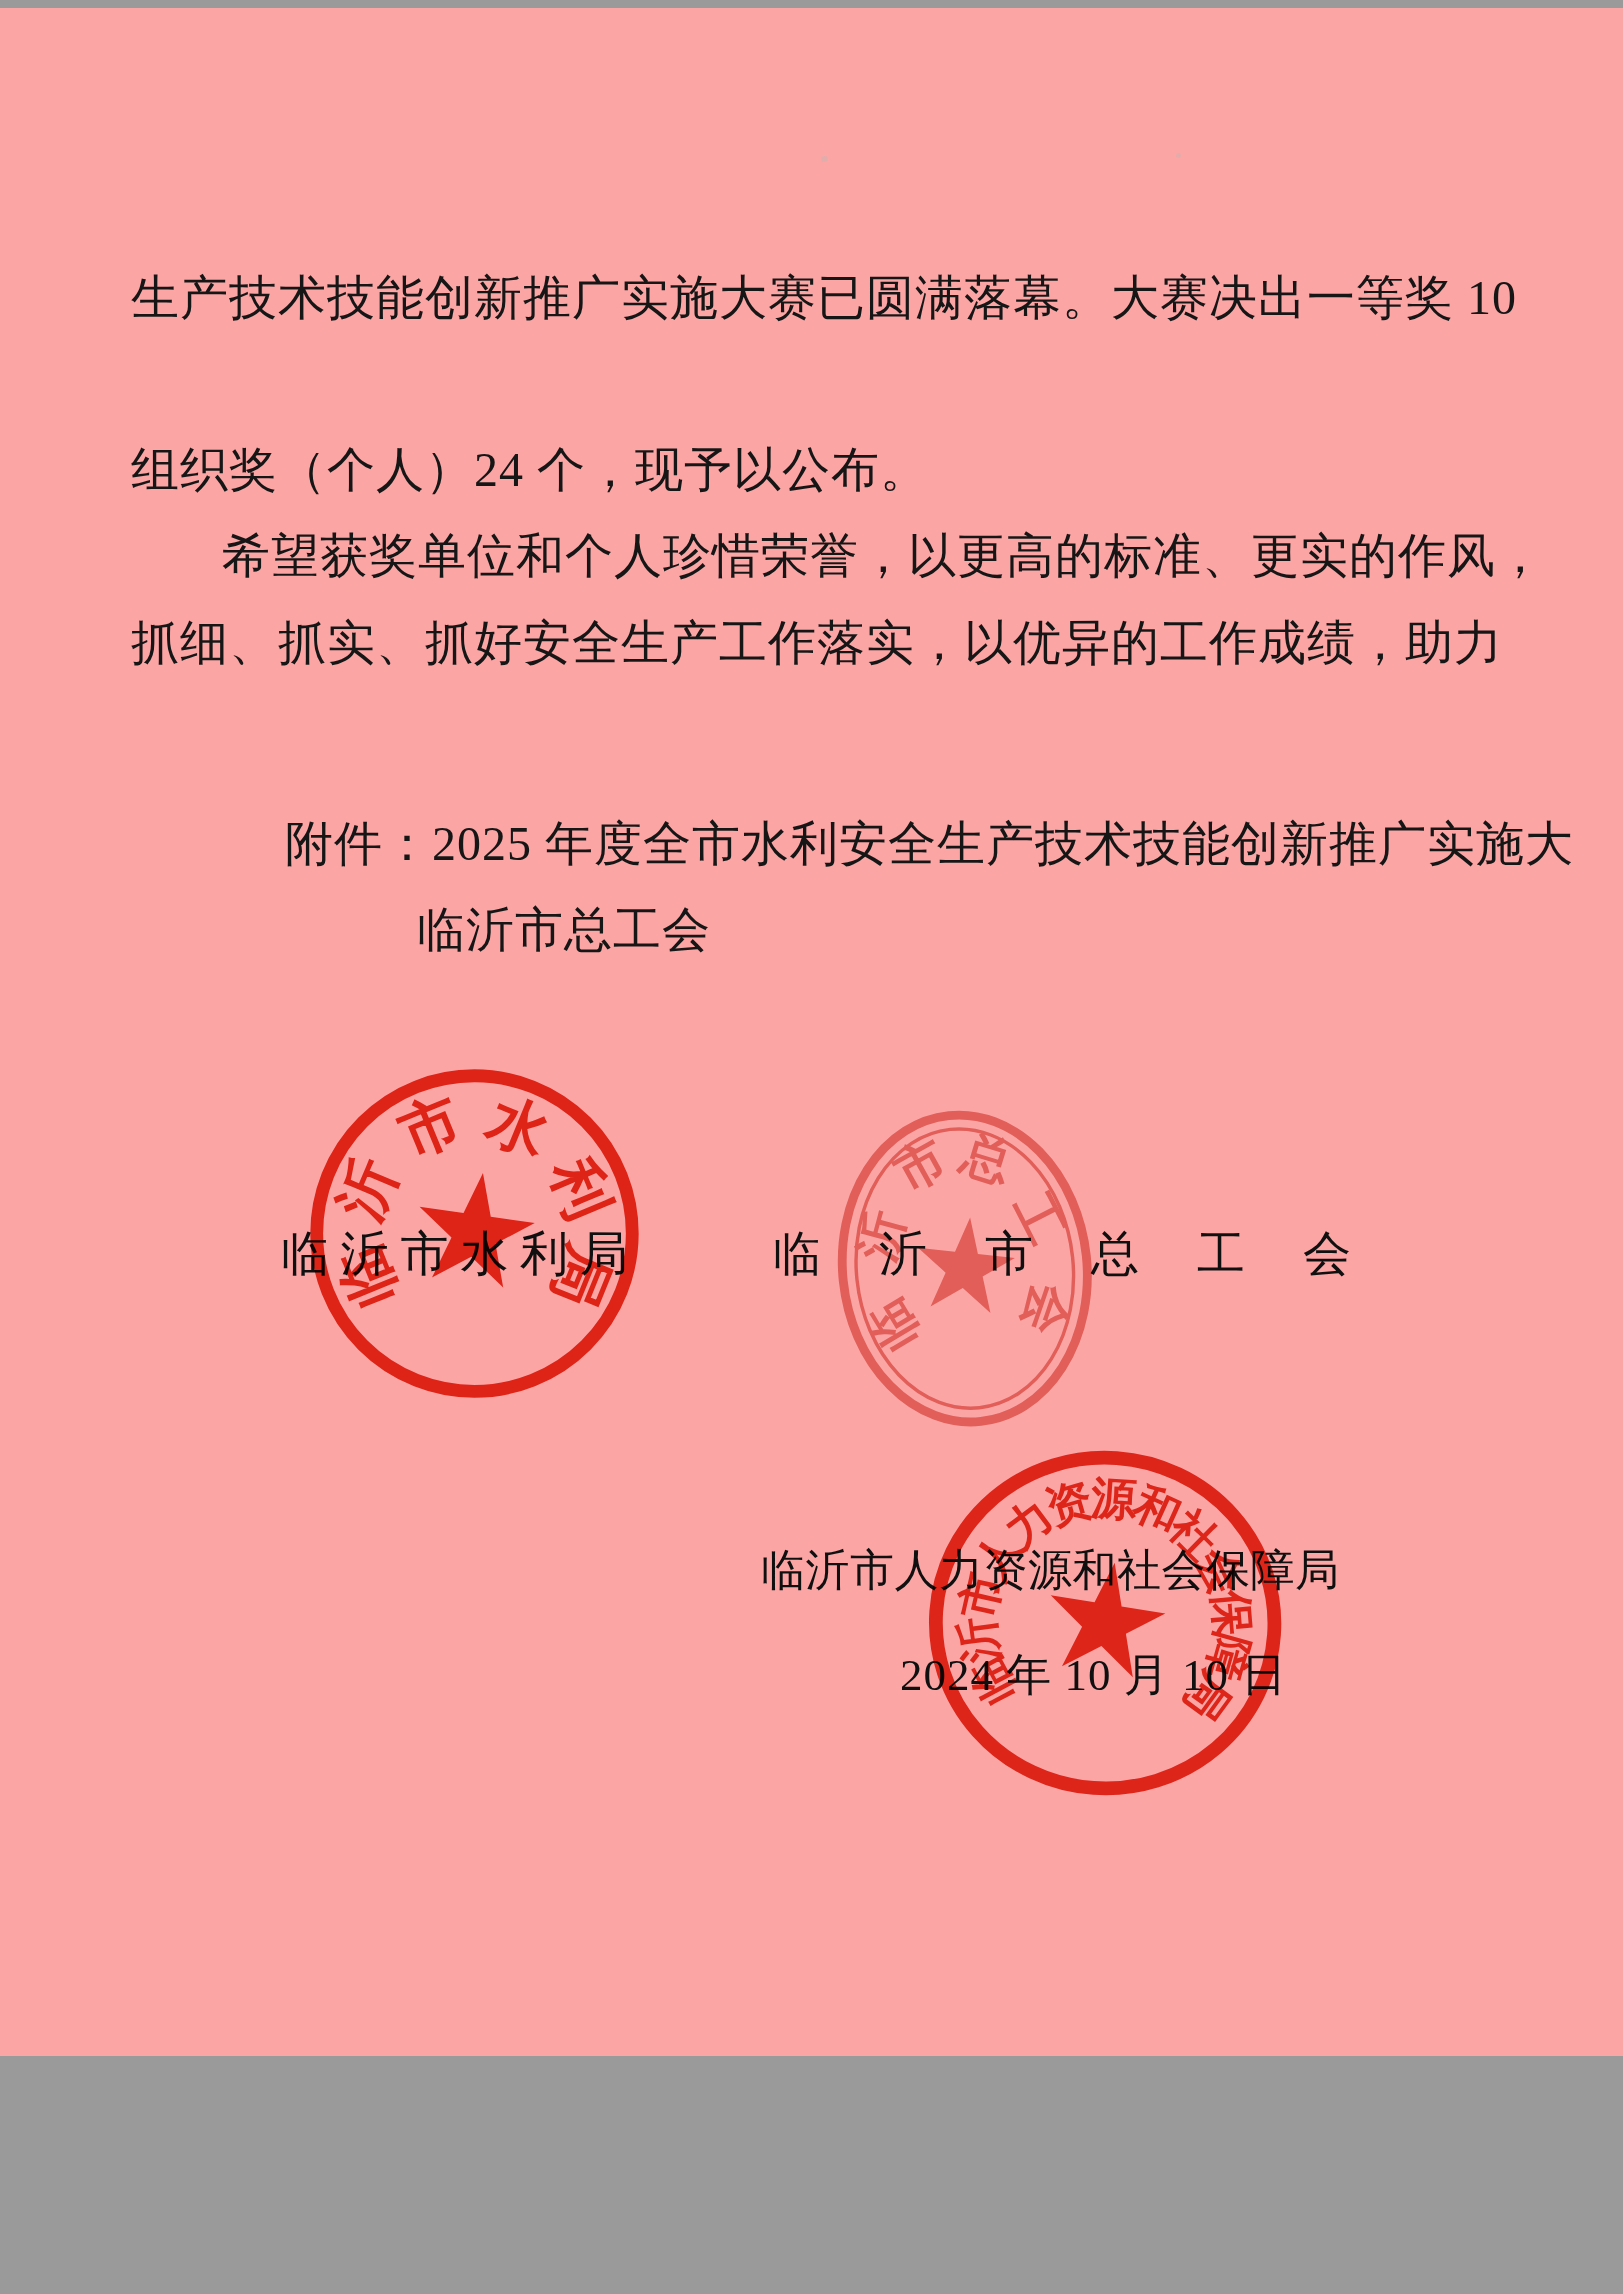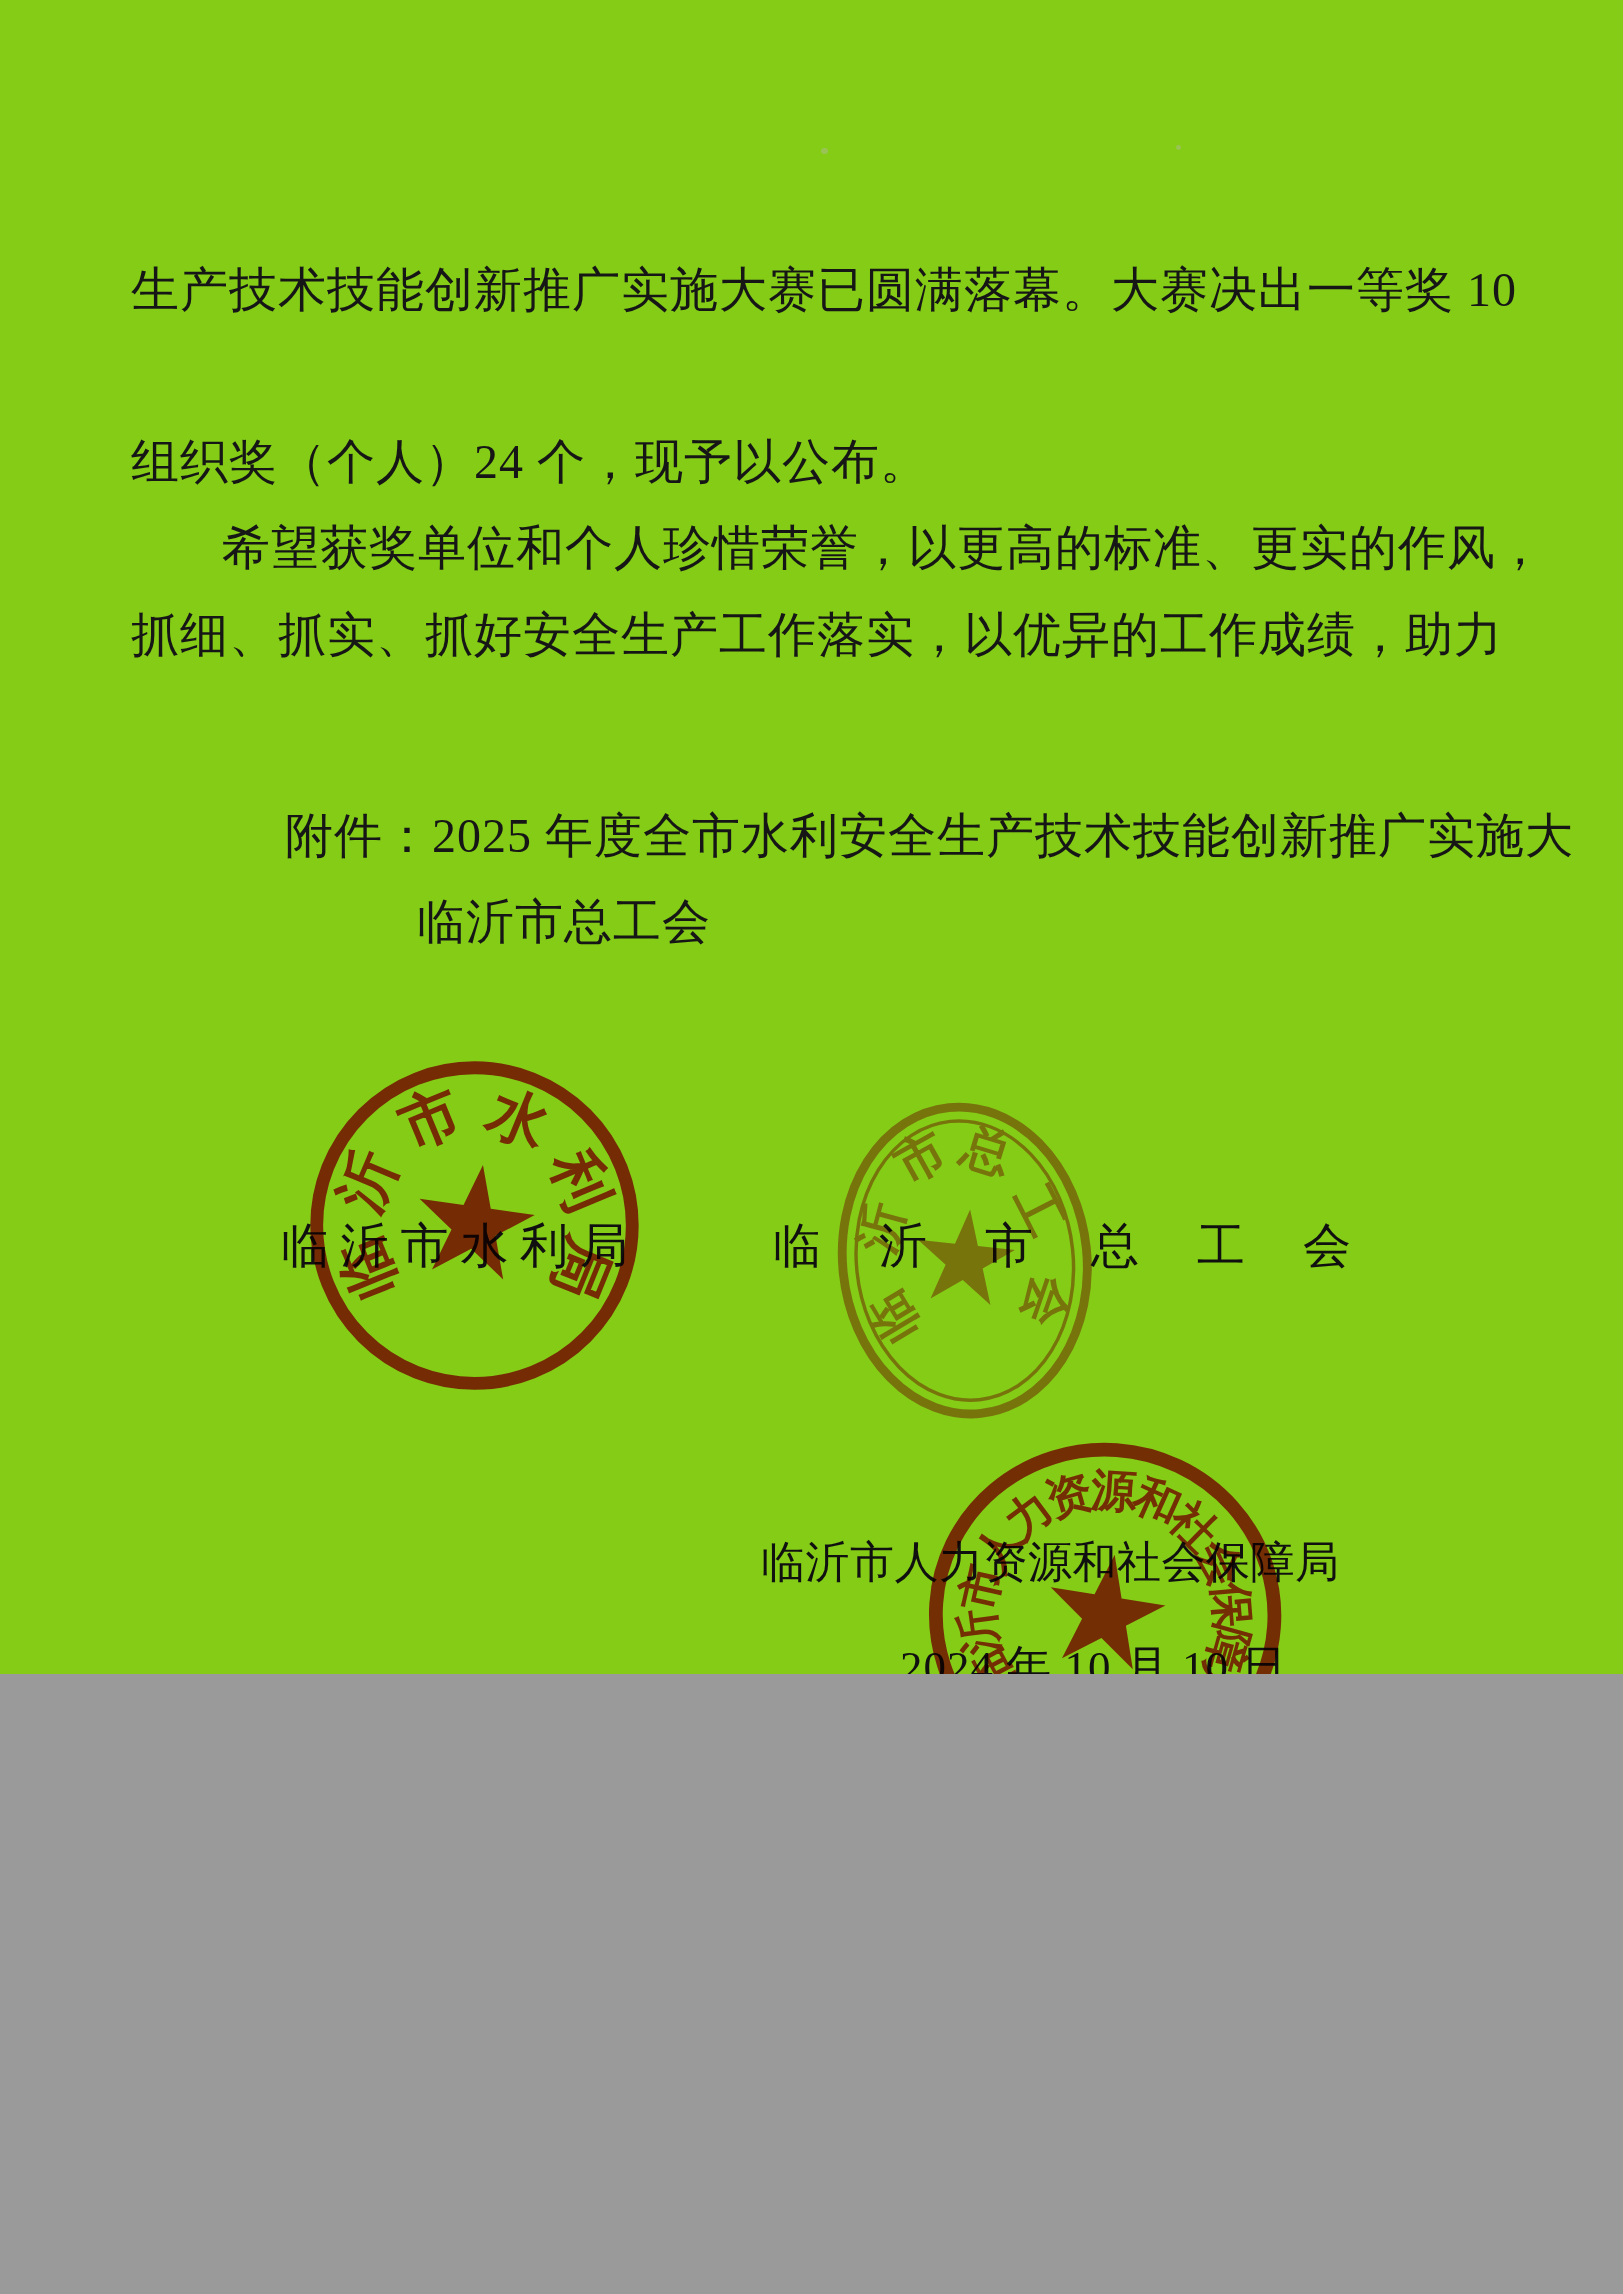--- a/index.html
+++ b/index.html
@@ -1,20 +1,20 @@
 <!DOCTYPE html>
 <html><head>
 <meta charset="utf-8">
 <style>
   html,body{margin:0;padding:0;background:#9a9a9a;}
   .page{
     position:relative;
-    width:1623px;height:1674px;
-    margin:0 auto;
-    background:#84cc16;
+    width:1623px;height:2048px;
+    margin:8px auto;
+    background:#fca5a5;
     font-family:"Liberation Serif","DejaVu Serif",serif;
     color:#1b1b1b;
     overflow:hidden;
   }
   .line{
     position:absolute;
     white-space:nowrap;
     font-size:48px;
     line-height:1.15;
     letter-spacing:1px;

